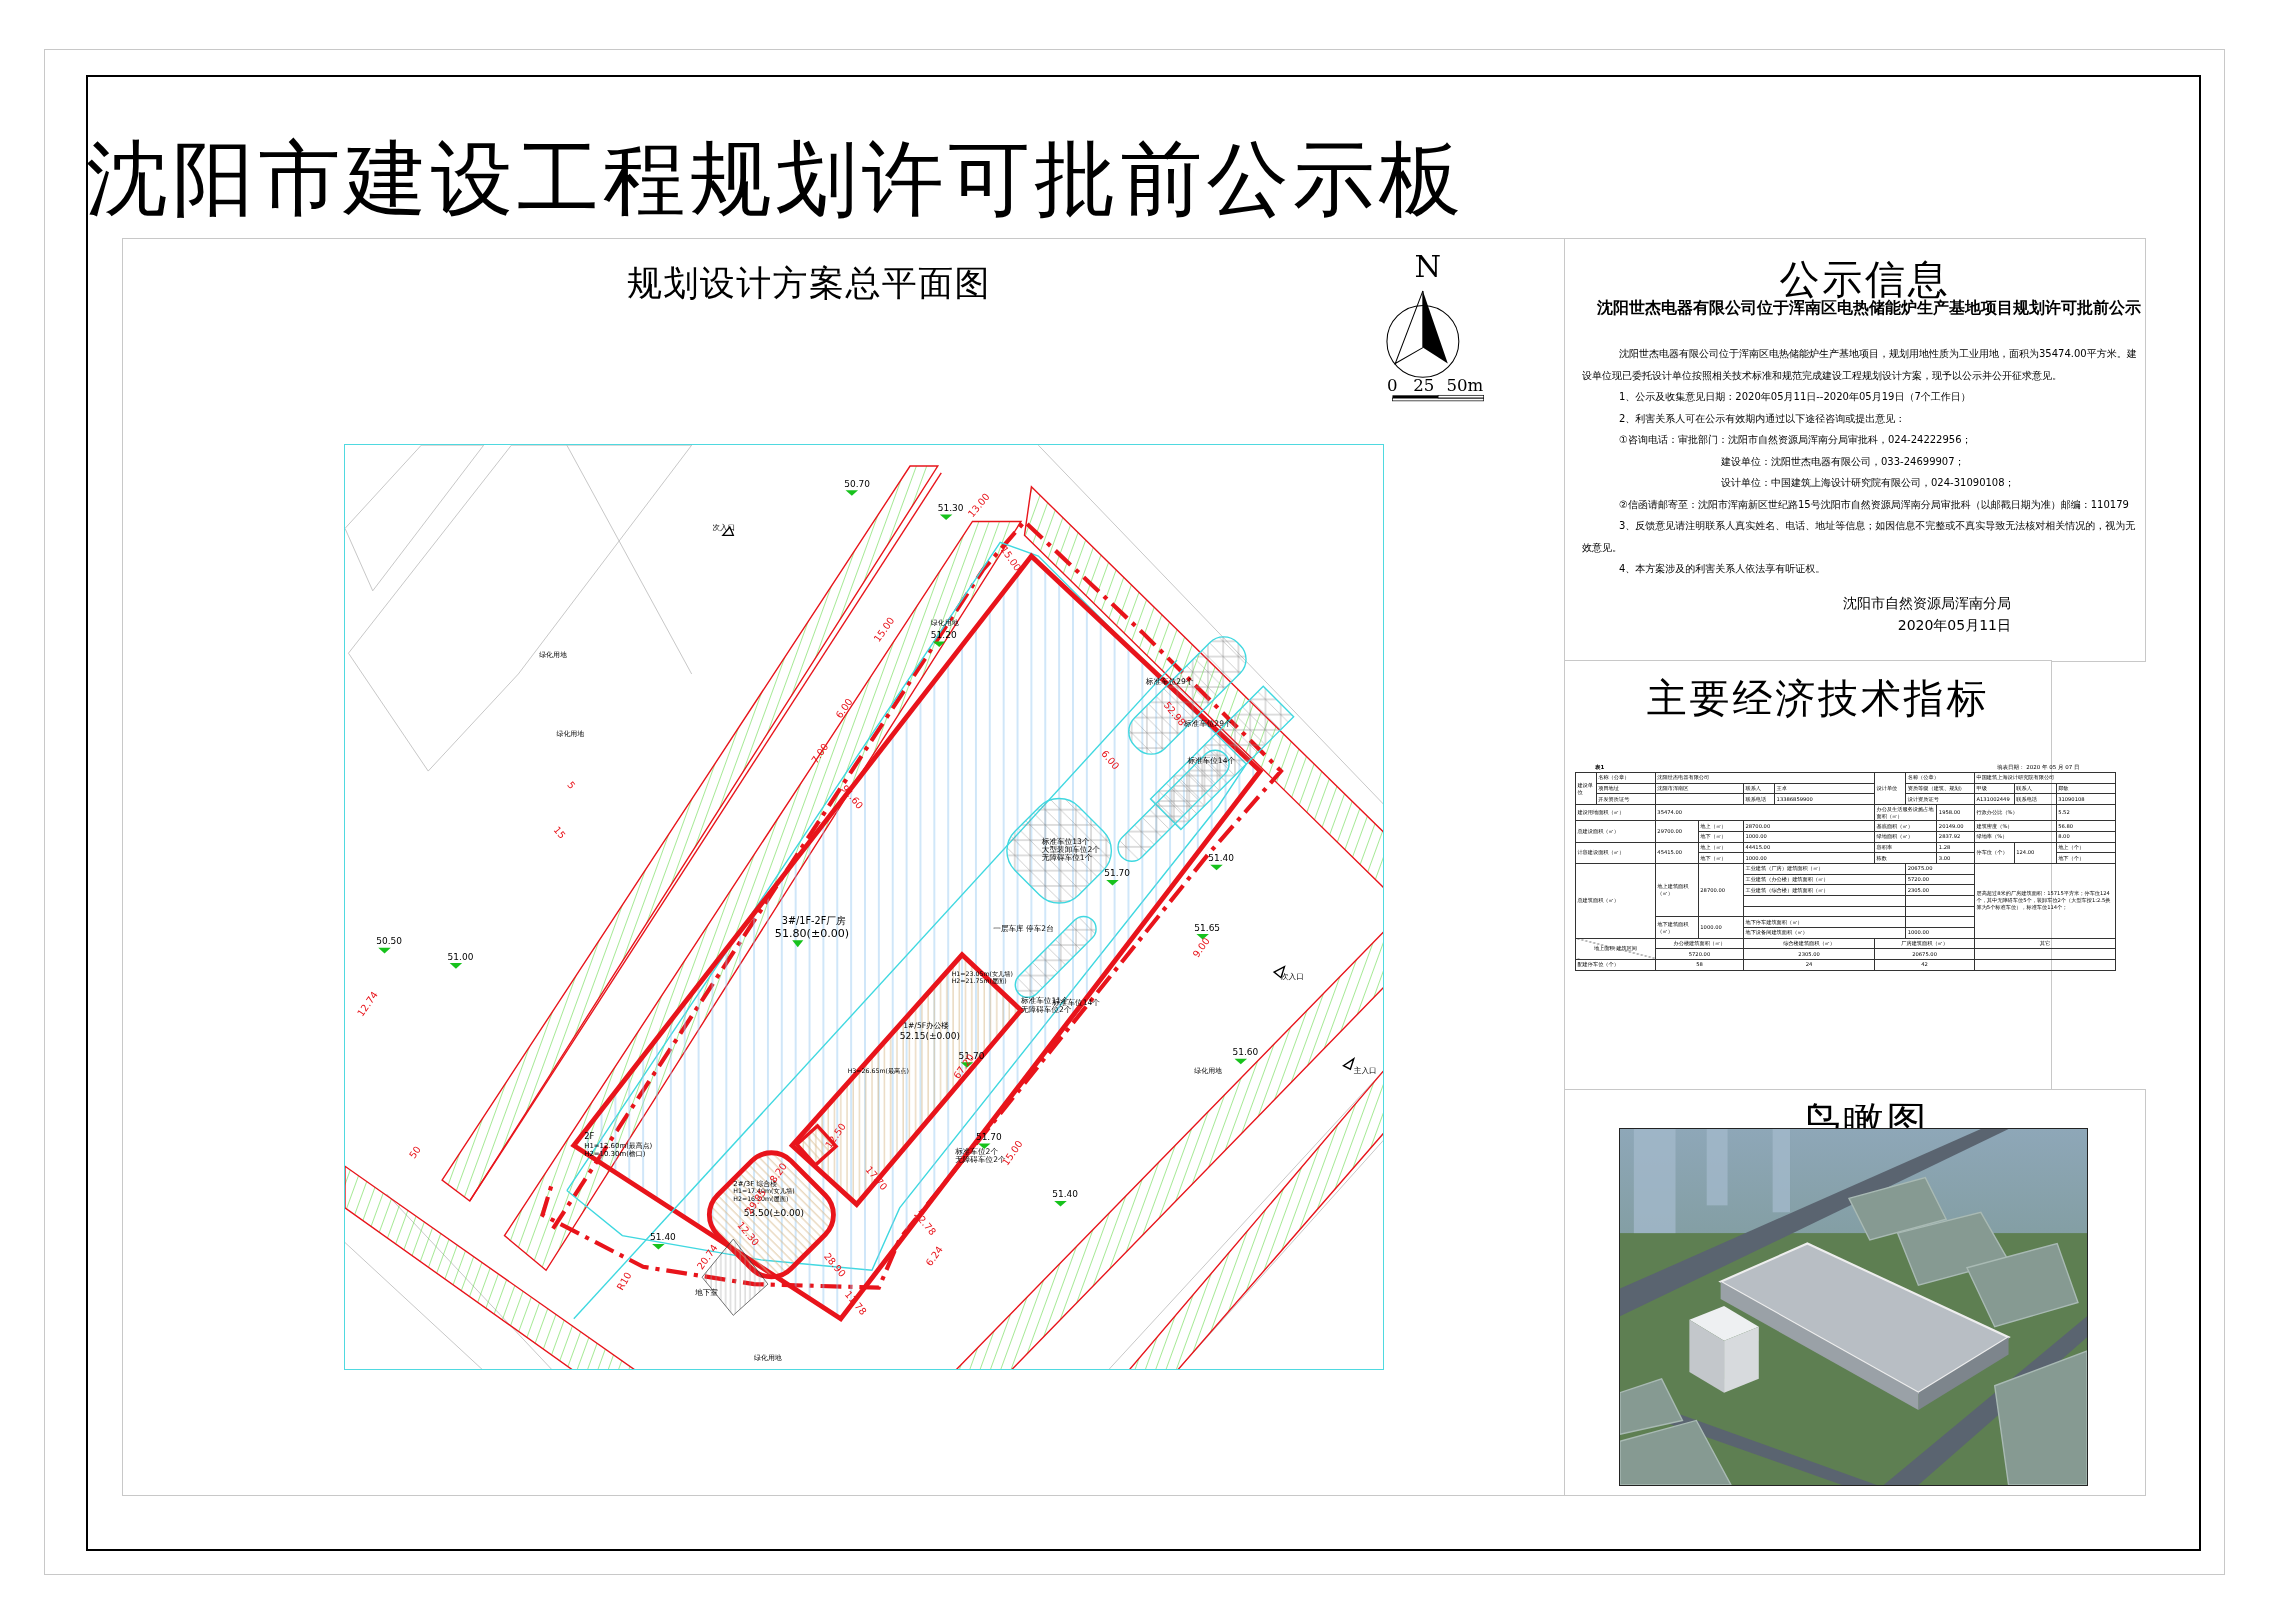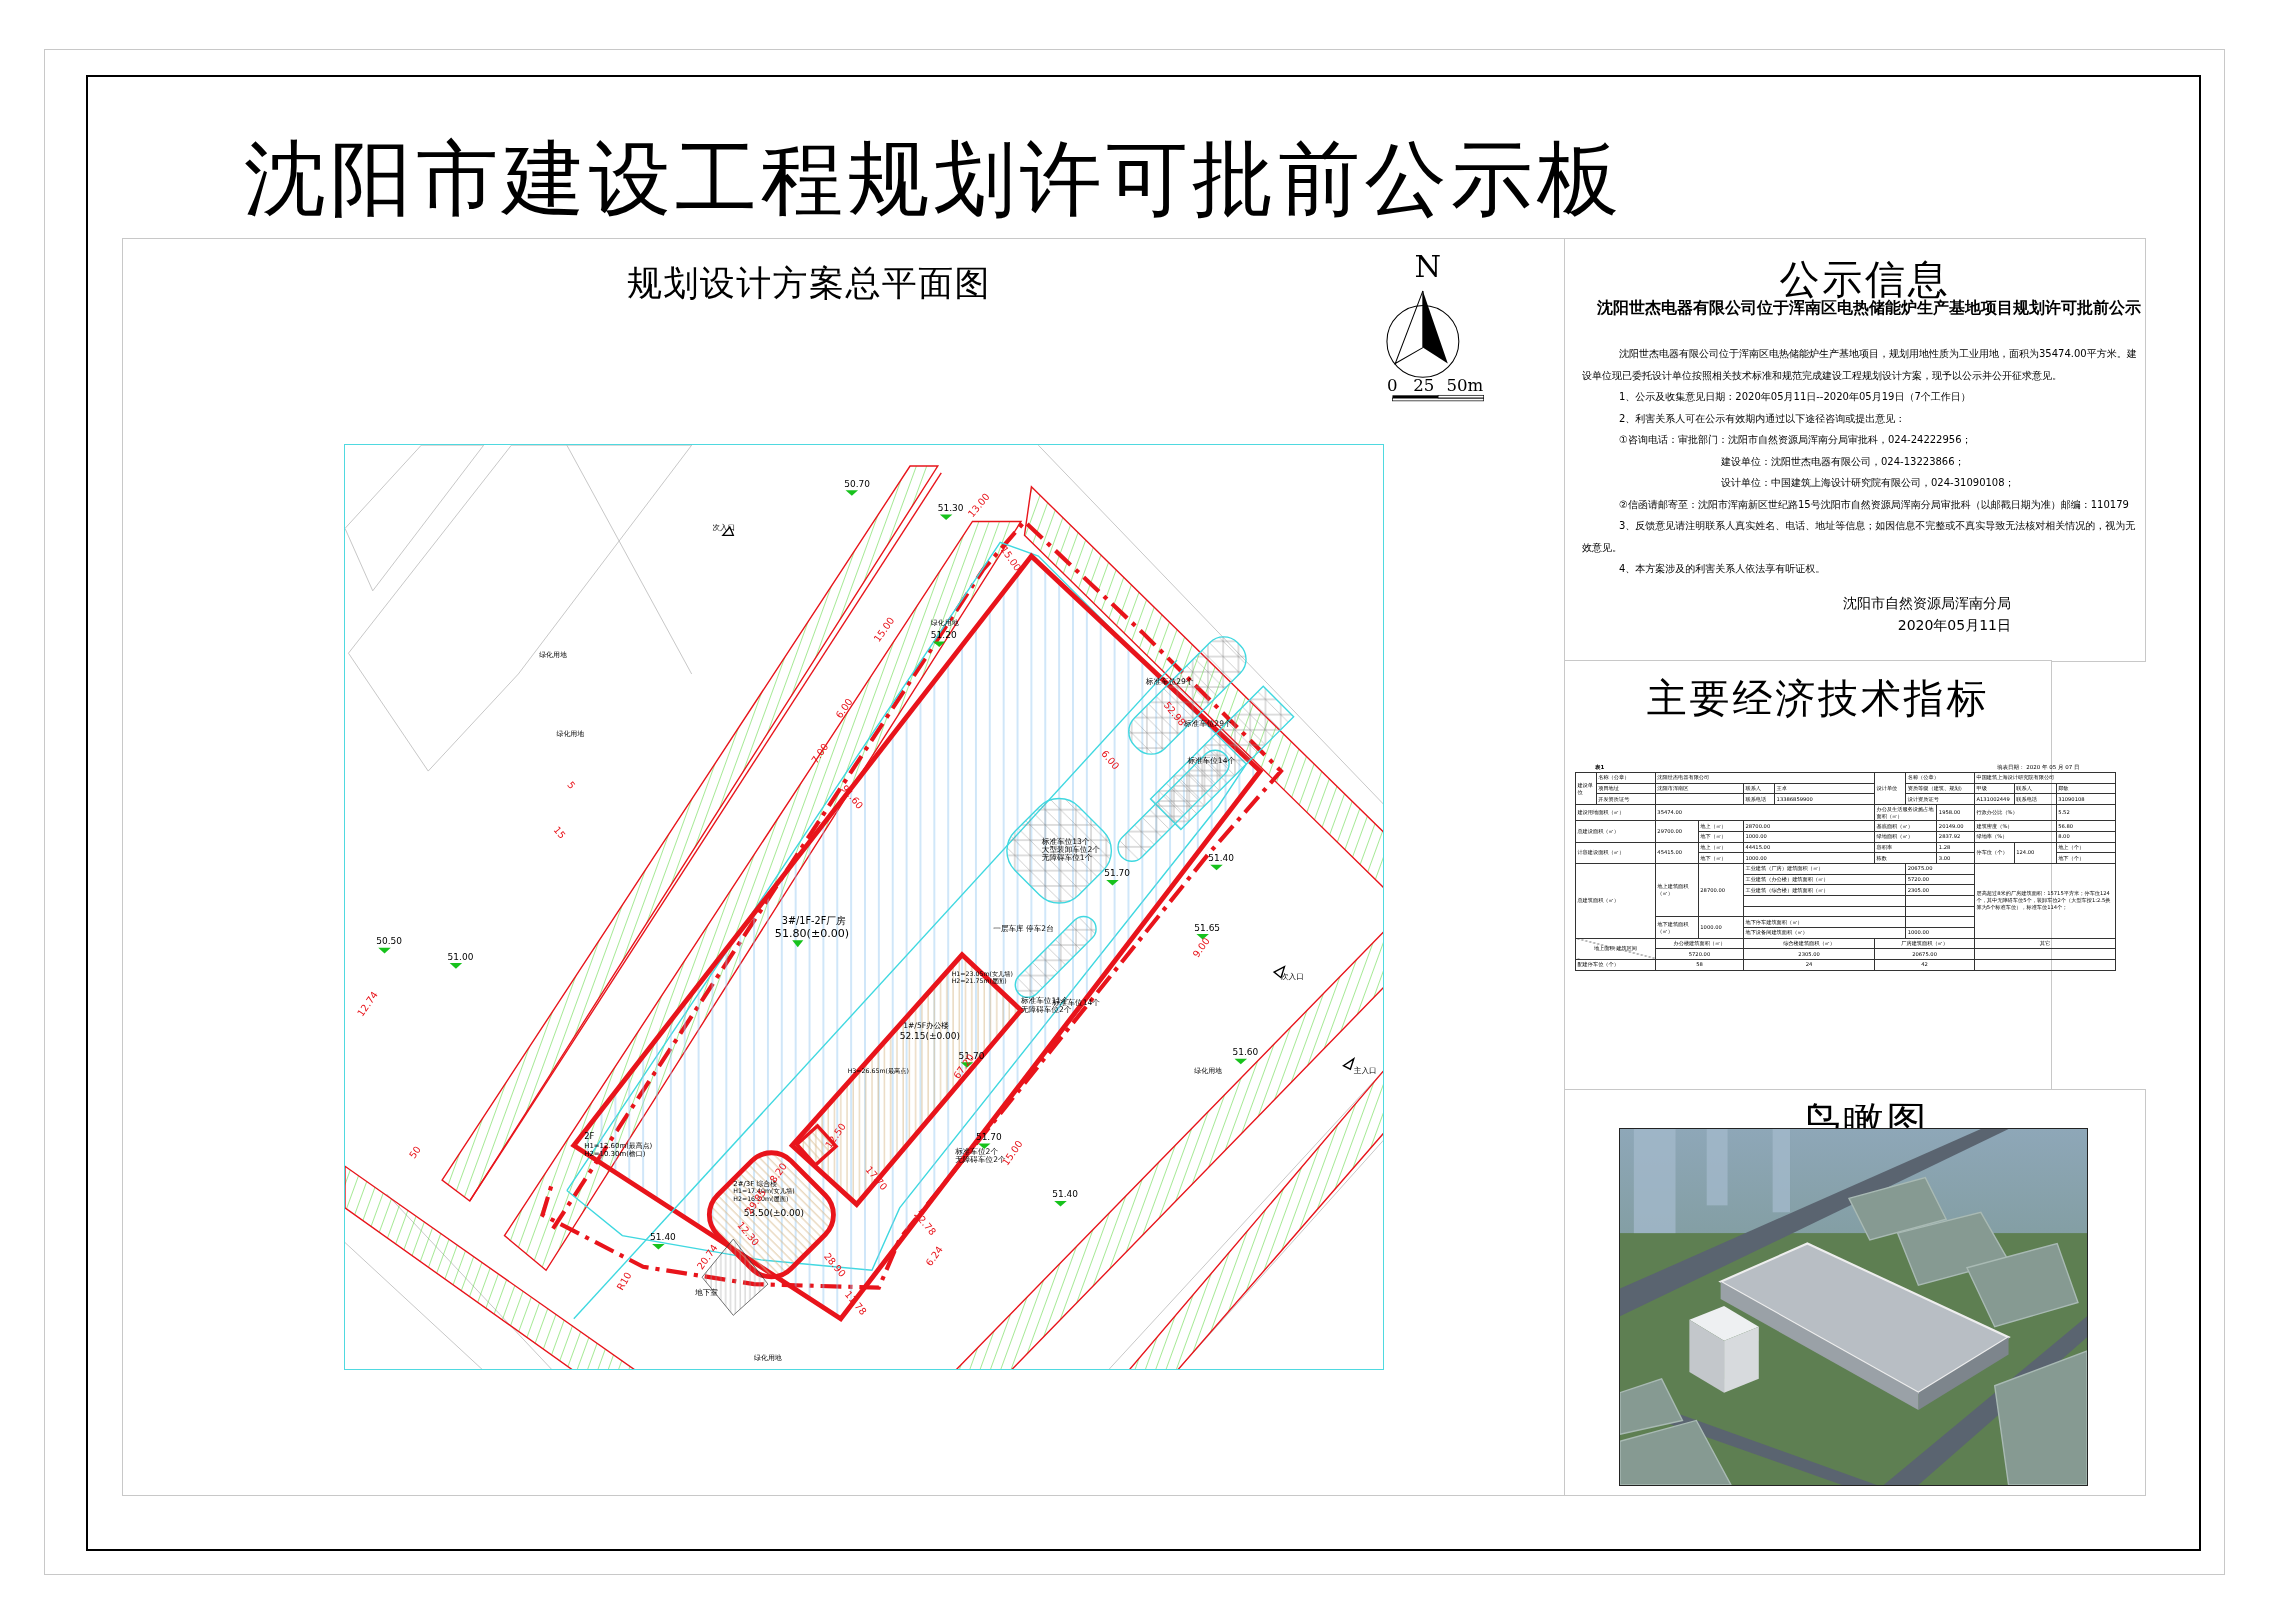--- a/index.html
+++ b/index.html
@@ -1,19 +1,19 @@
 <!DOCTYPE html>
 <html style="font-size:11px"><head>
 <meta charset="utf-8">
 <style>
   html,body{margin:0;padding:0;background:#fff;}
   body{width:2295px;height:1622px;position:relative;overflow:hidden;font-family:"DejaVu Serif","Liberation Serif",serif;color:#000;}
   .outer{position:absolute;left:44px;top:49px;width:2181px;height:1526px;border:1.4px solid #c8c8c8;box-sizing:border-box;}
   .frame{position:absolute;left:86px;top:75px;width:2115px;height:1476px;border:2.8px solid #000;box-sizing:border-box;}
-  .board-title{position:absolute;left:86px;width:1695px;top:125px;text-align:center;font-size:82px;letter-spacing:4.2px;font-family:"DejaVu Serif","Liberation Serif",serif;}
+  .board-title{position:absolute;left:86px;width:1695px;top:125px;text-align:left;font-size:82px;letter-spacing:4.2px;font-family:"DejaVu Serif","Liberation Serif",serif;}
   .panel{position:absolute;border:1.4px solid #c8c8c8;box-sizing:border-box;background:#fff;}
   .left-panel{left:122px;top:238px;width:1443px;height:1258px;}
   .right-top{left:1564px;top:238px;width:582px;height:424px;}
   .right-mid{left:1564px;top:660px;width:488px;height:431px;}
   .right-bot{left:1564px;top:1089px;width:582px;height:407px;}
   .plan-title{position:absolute;left:627px;top:260px;font-size:35px;letter-spacing:1.4px;}
   .compass{position:absolute;left:1359px;top:246px;width:125px;height:159px;}
   .plan-area{position:absolute;left:344px;top:444px;width:1040px;height:926px;border:1.4px solid #4fd9e0;box-sizing:border-box;overflow:hidden;background:#fff;}
   .sec-title{position:absolute;left:10px;width:100%;text-align:center;font-size:40px;letter-spacing:2.8px;}
   .notice-sub{position:absolute;left:1595px;top:298px;width:548px;font-family:Liberation Mono, monospace;font-size:16px;font-weight:bold;text-align:center;white-space:nowrap;}
@@ -226,21 +226,21 @@
 
 <div class="panel right-top">
   <div class="sec-title" style="top:12.5px;">公示信息</div>
 </div>
 <div class="notice-sub">沈阳世杰电器有限公司位于浑南区电热储能炉生产基地项目规划许可批前公示</div>
 <div class="notice-body">
   <p class="ind1">沈阳世杰电器有限公司位于浑南区电热储能炉生产基地项目，规划用地性质为工业用地，面积为35474.00平方米。建设单位现已委托设计单位按照相关技术标准和规范完成建设工程规划设计方案，现予以公示并公开征求意见。</p>
   <p class="ind1">1、公示及收集意见日期：2020年05月11日--2020年05月19日（7个工作日）</p>
   <p class="ind1">2、利害关系人可在公示有效期内通过以下途径咨询或提出意见：</p>
   <p class="ind2">①咨询电话：审批部门：沈阳市自然资源局浑南分局审批科，024-24222956；</p>
-  <p class="ind3">建设单位：沈阳世杰电器有限公司，024-13223866；</p>
+  <p class="ind3">建设单位：沈阳世杰电器有限公司，033-24699907；</p>
   <p class="ind3">设计单位：中国建筑上海设计研究院有限公司，024-31090108；</p>
   <p class="ind2">②信函请邮寄至：沈阳市浑南新区世纪路15号沈阳市自然资源局浑南分局审批科（以邮戳日期为准）邮编：110179</p>
   <p class="ind1">3、反馈意见请注明联系人真实姓名、电话、地址等信息；如因信息不完整或不真实导致无法核对相关情况的，视为无效意见。</p>
   <p class="ind1">4、本方案涉及的利害关系人依法享有听证权。</p>
 </div>
 <div class="sign">
   <div>沈阳市自然资源局浑南分局</div>
   <div>2020年05月11日</div>
 </div>
 

